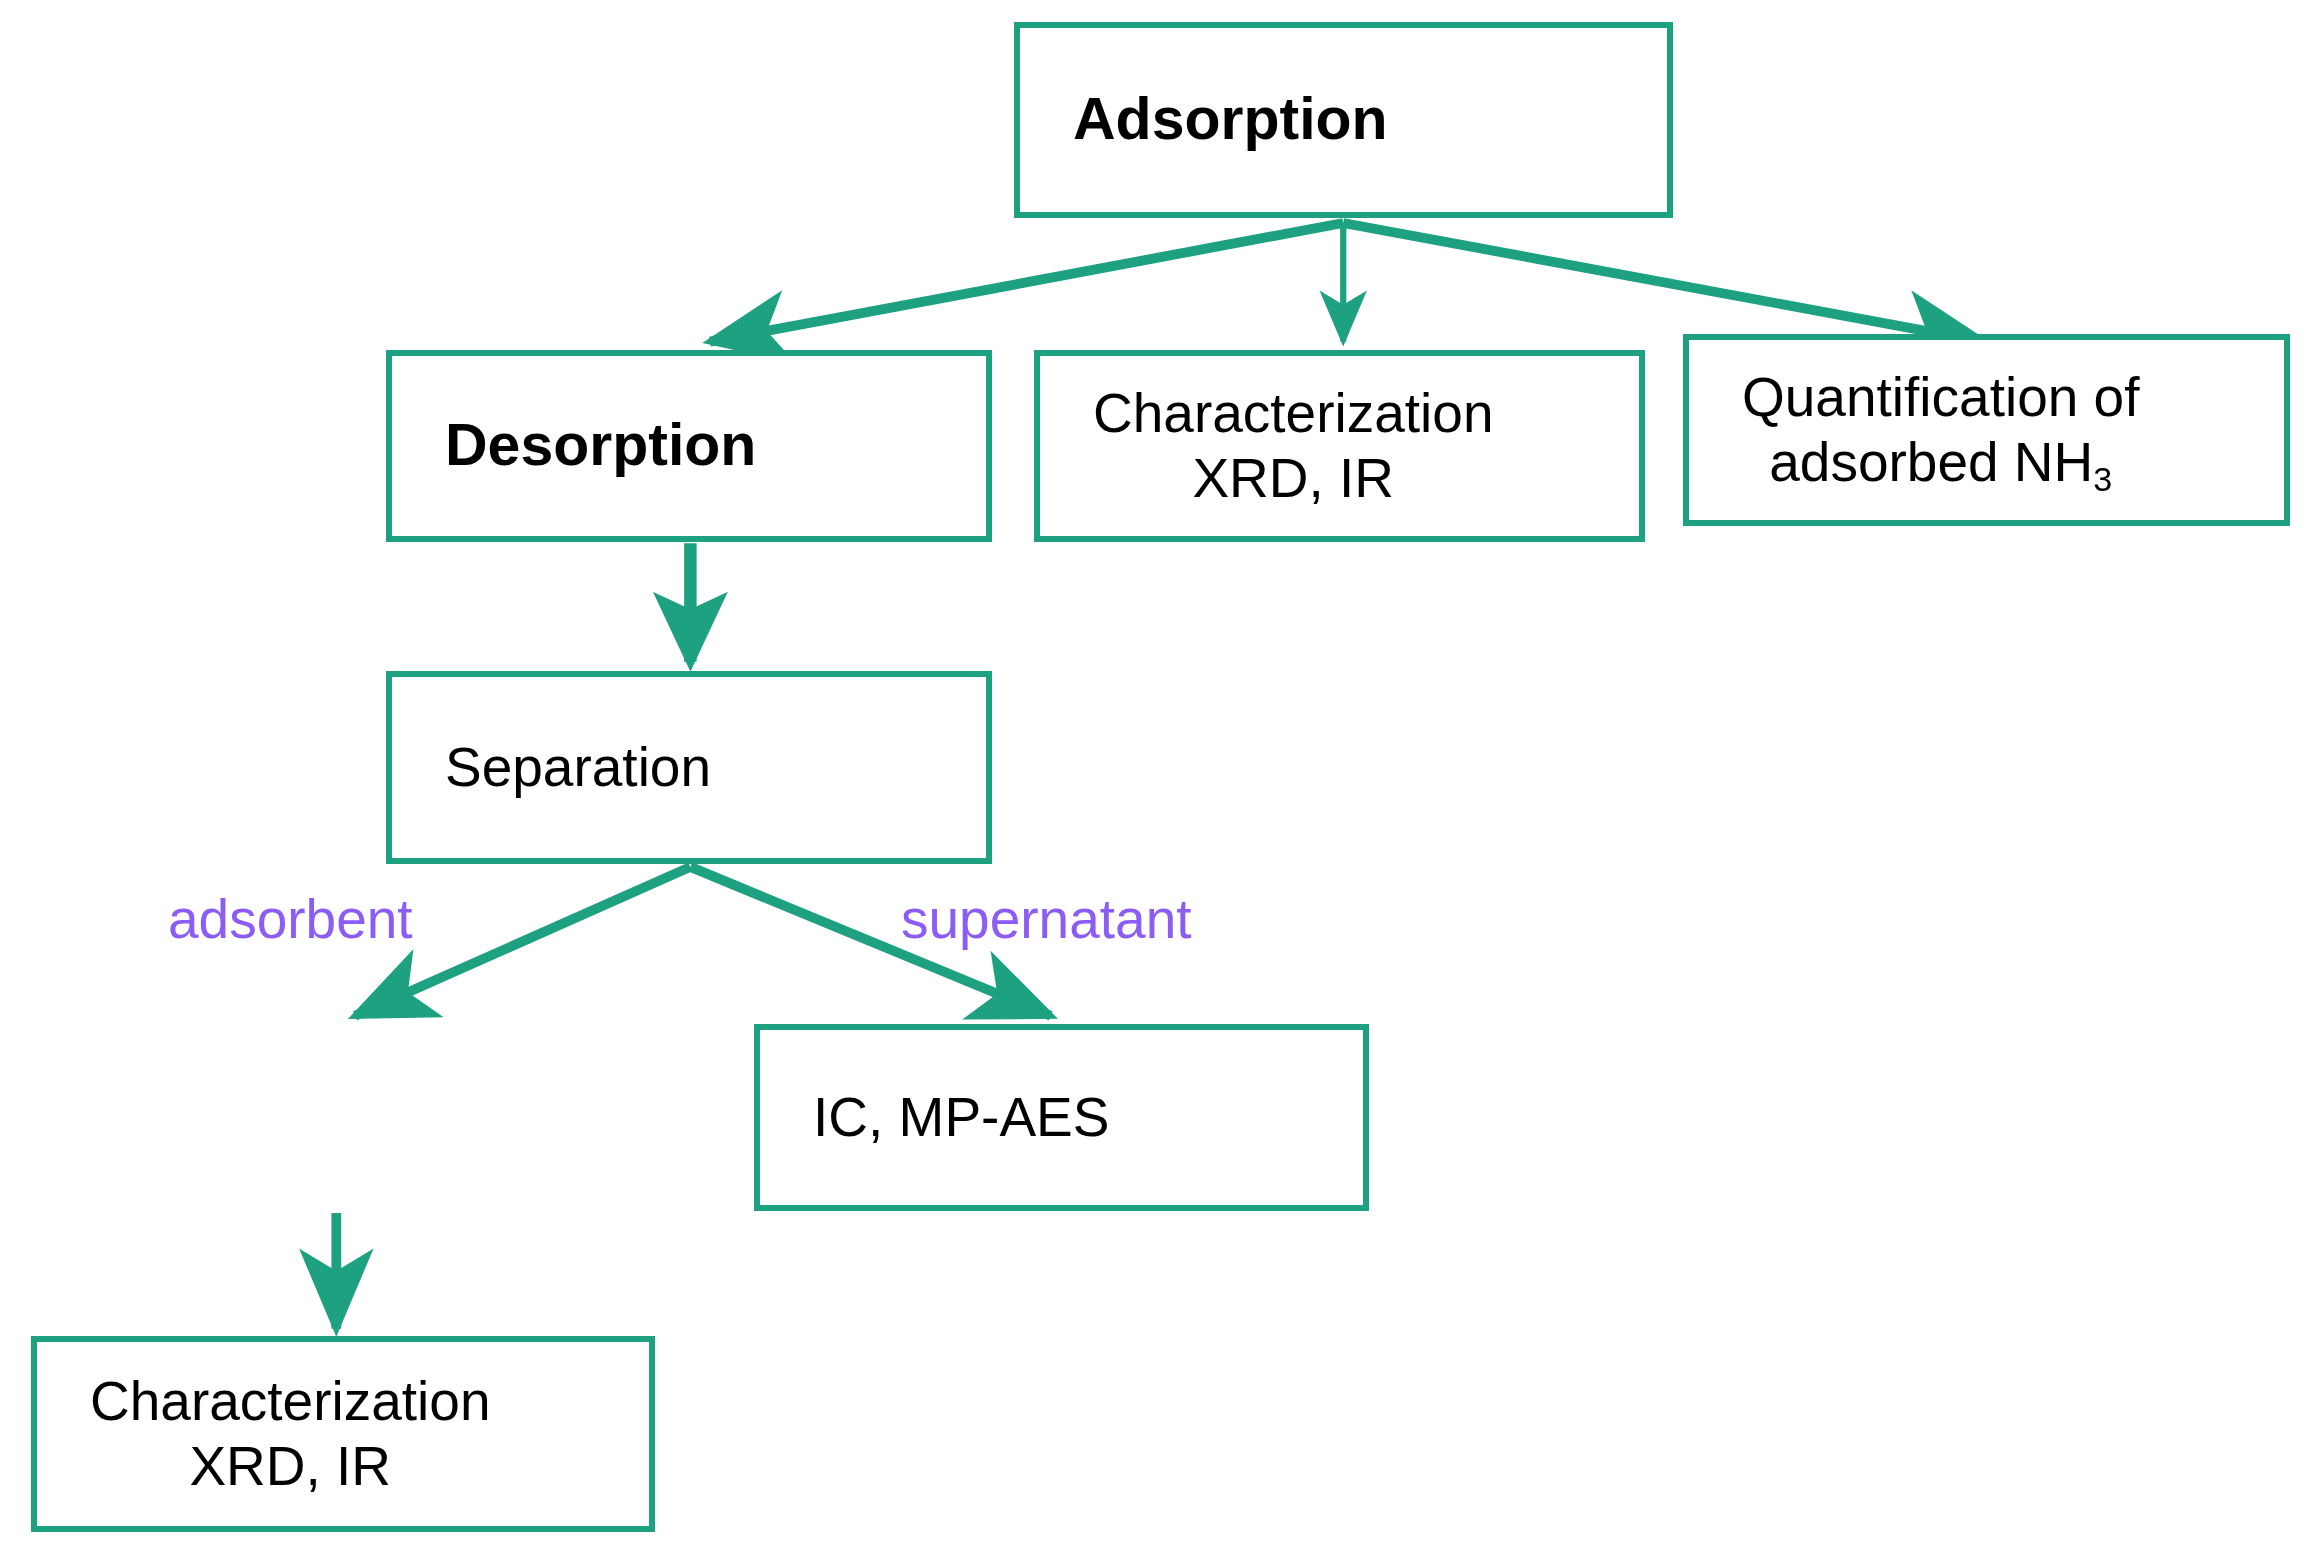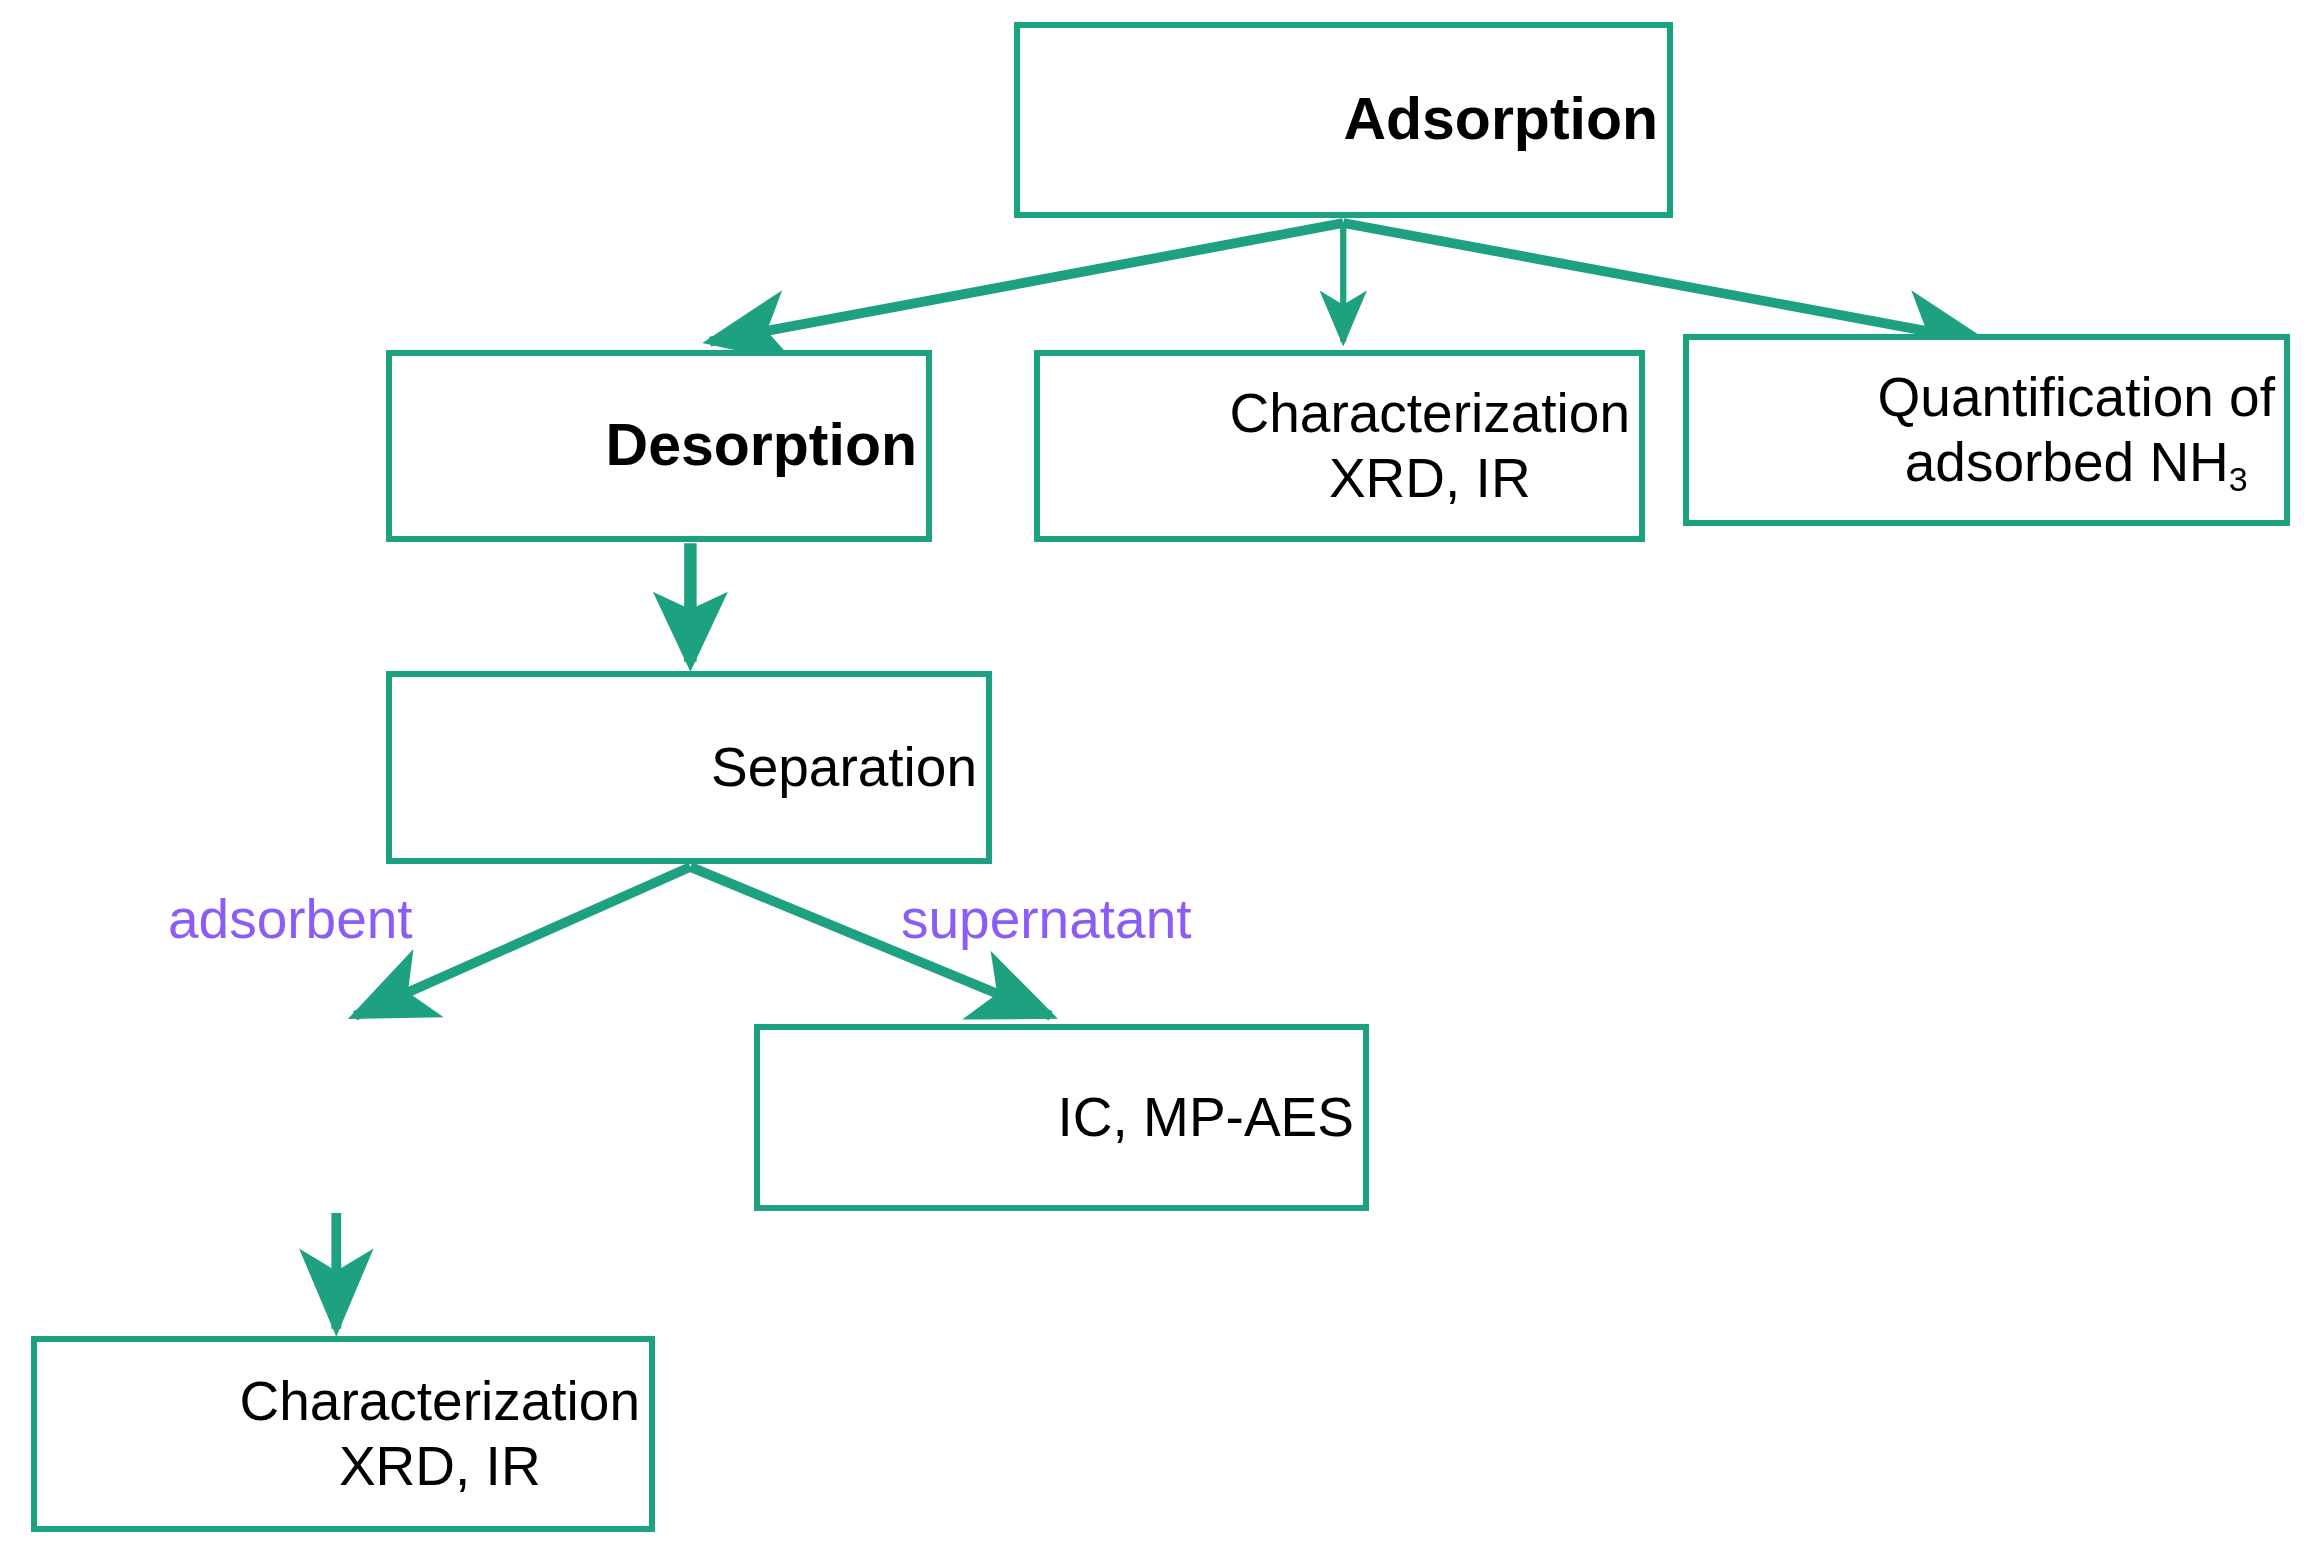--- a/index.html
+++ b/index.html
@@ -22,21 +22,21 @@
     width: 2319px;
     height: 1567px;
   }
   .node-box {
     position: absolute;
     box-sizing: border-box;
     border: 6.2px solid #1EA181;
     background: #ffffff;
     display: flex;
     align-items: center;
-    justify-content: flex-end;
+    justify-content: flex-start;
     text-align: center;
     color: #000000;
     line-height: 1.18;
     padding-left: 44px;
   }
   .node-label {
     display: block;
     padding: 0 9px;
     white-space: pre-line;
   }
@@ -91,21 +91,21 @@
 
     <g>
       <line x1="377" y1="1360" x2="377" y2="1490" stroke="#1EA181" stroke-width="11" marker-end="url(#arrow-thin)"></line>
     </g>
   </svg>
 
   <div class="node-box bold" style="left:1014px; top:22px; width:659px; height:196px; font-size:59px;">
     <span class="node-label">Adsorption</span>
   </div>
 
-  <div class="node-box bold" style="left:386px; top:350px; width:546px; height:192px; font-size:59px;">
+  <div class="node-box bold" style="left:386px; top:350px; width:606px; height:192px; font-size:59px;">
     <span class="node-label">Desorption</span>
   </div>
 
   <div class="node-box" style="left:1034px; top:350px; width:611px; height:192px; font-size:55px;">
     <span class="node-label">Characterization
 XRD, IR</span>
   </div>
 
   <div class="node-box" style="left:1683px; top:334px; width:607px; height:192px; font-size:55px;">
     <span class="node-label">Quantification of<br>adsorbed NH<sub>3</sub></span>

